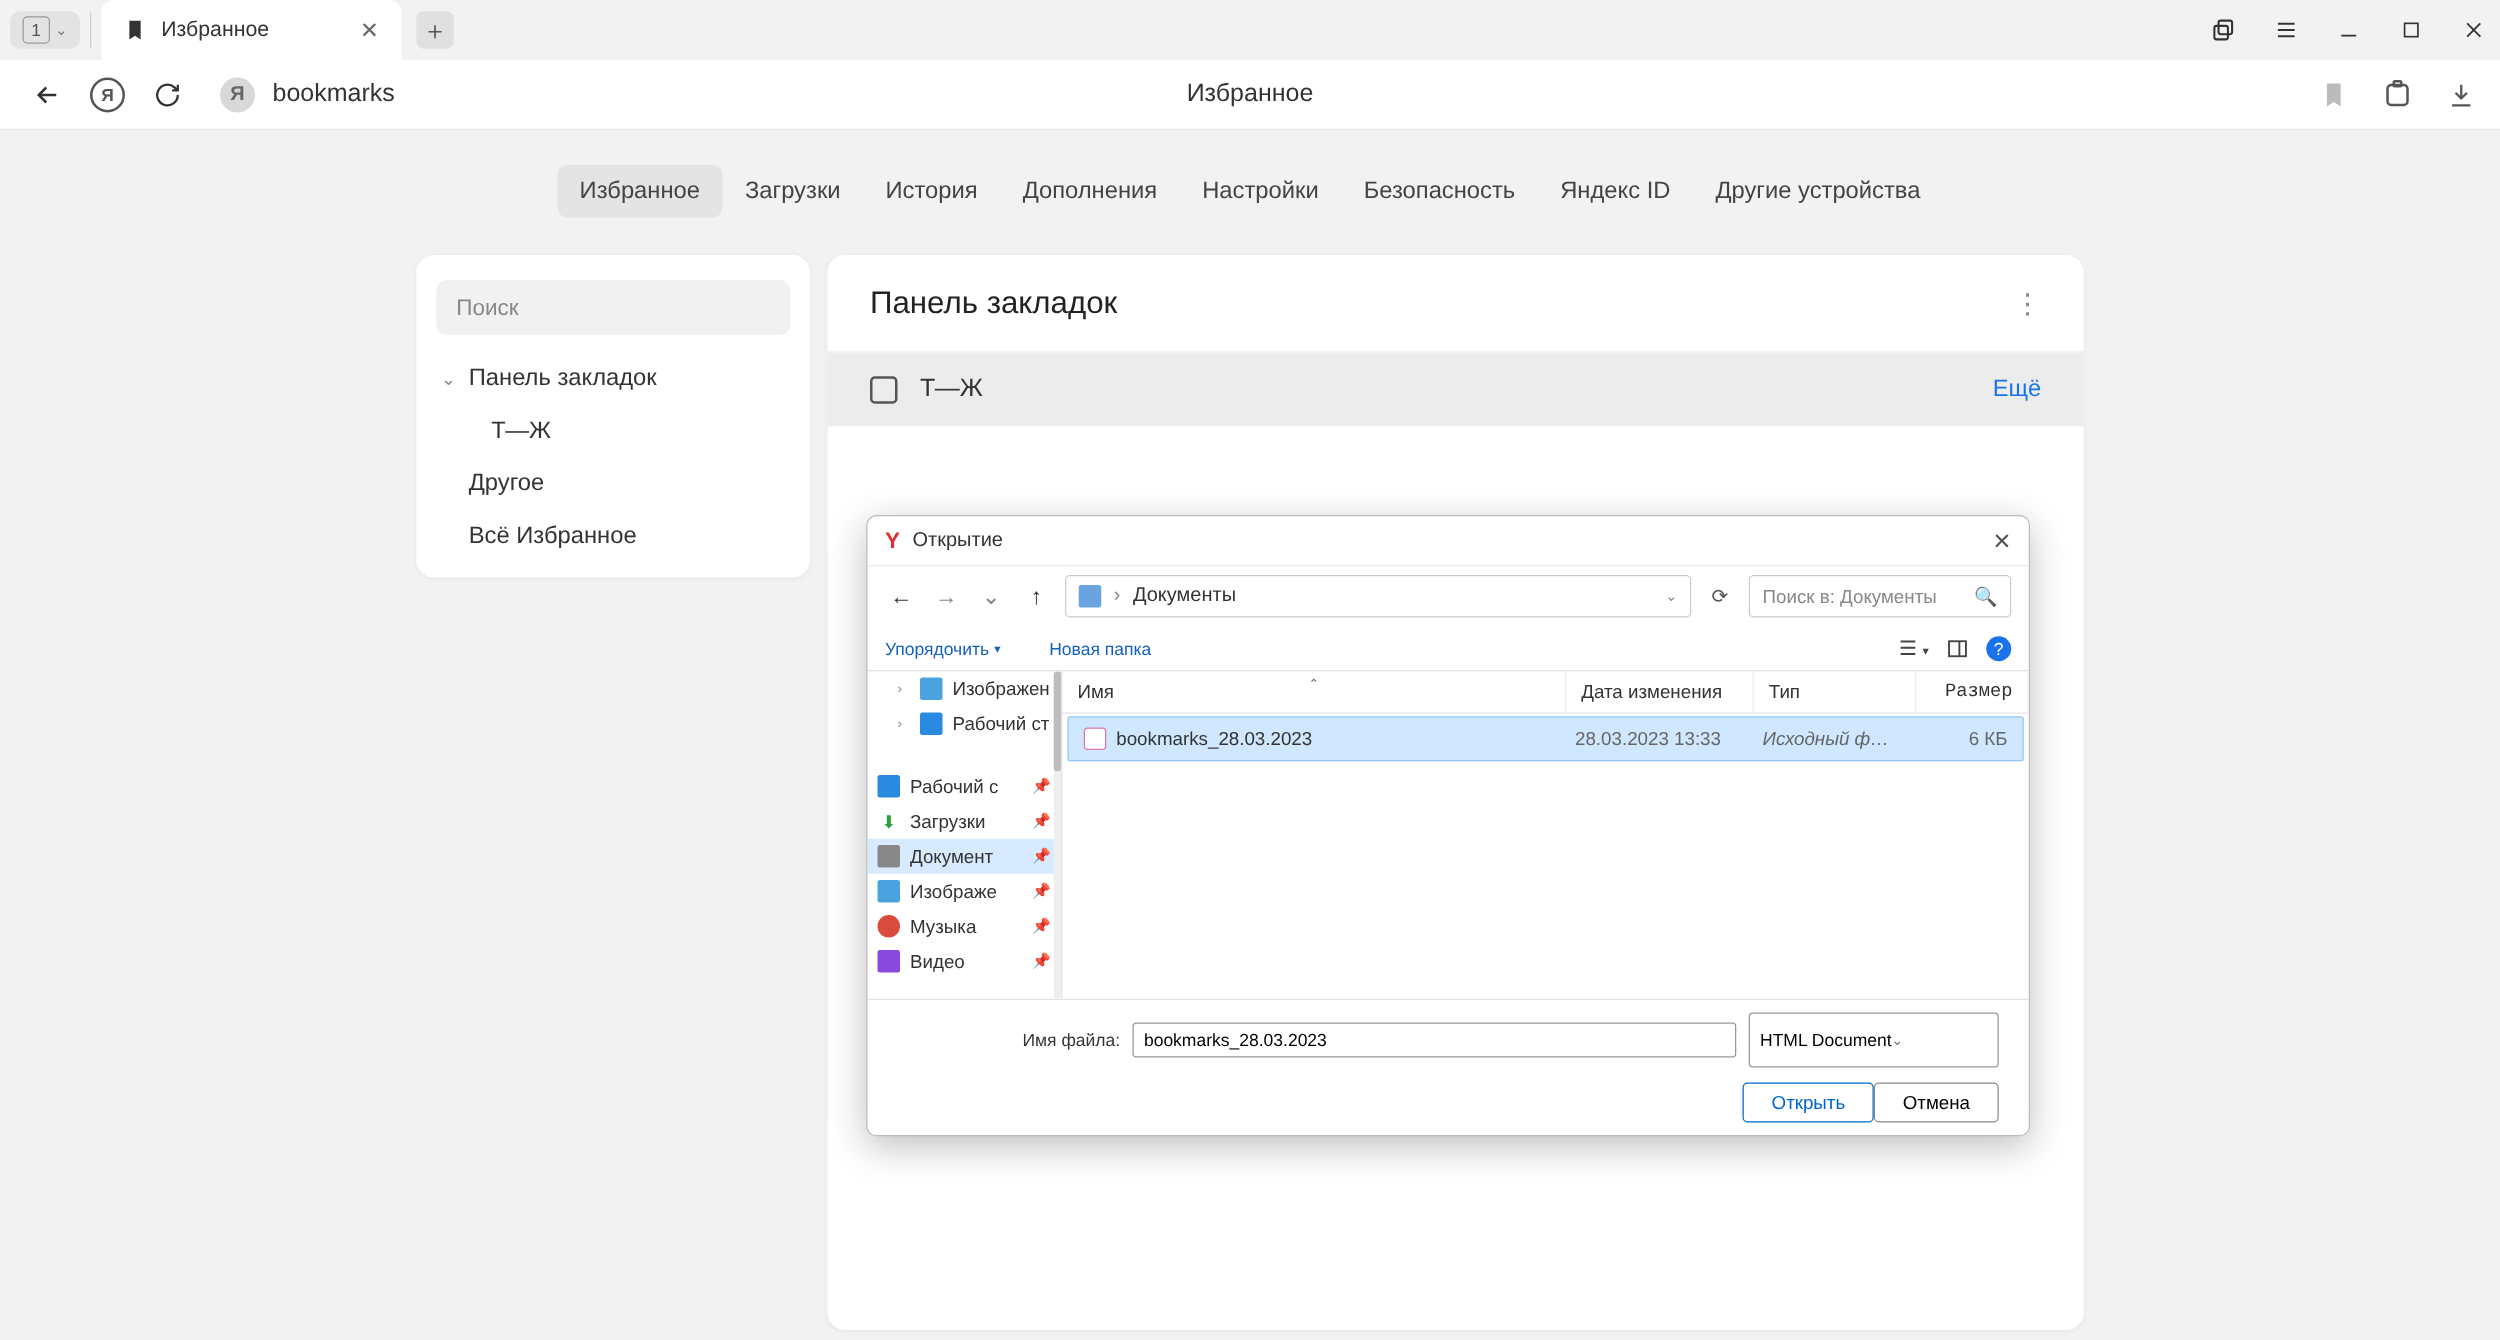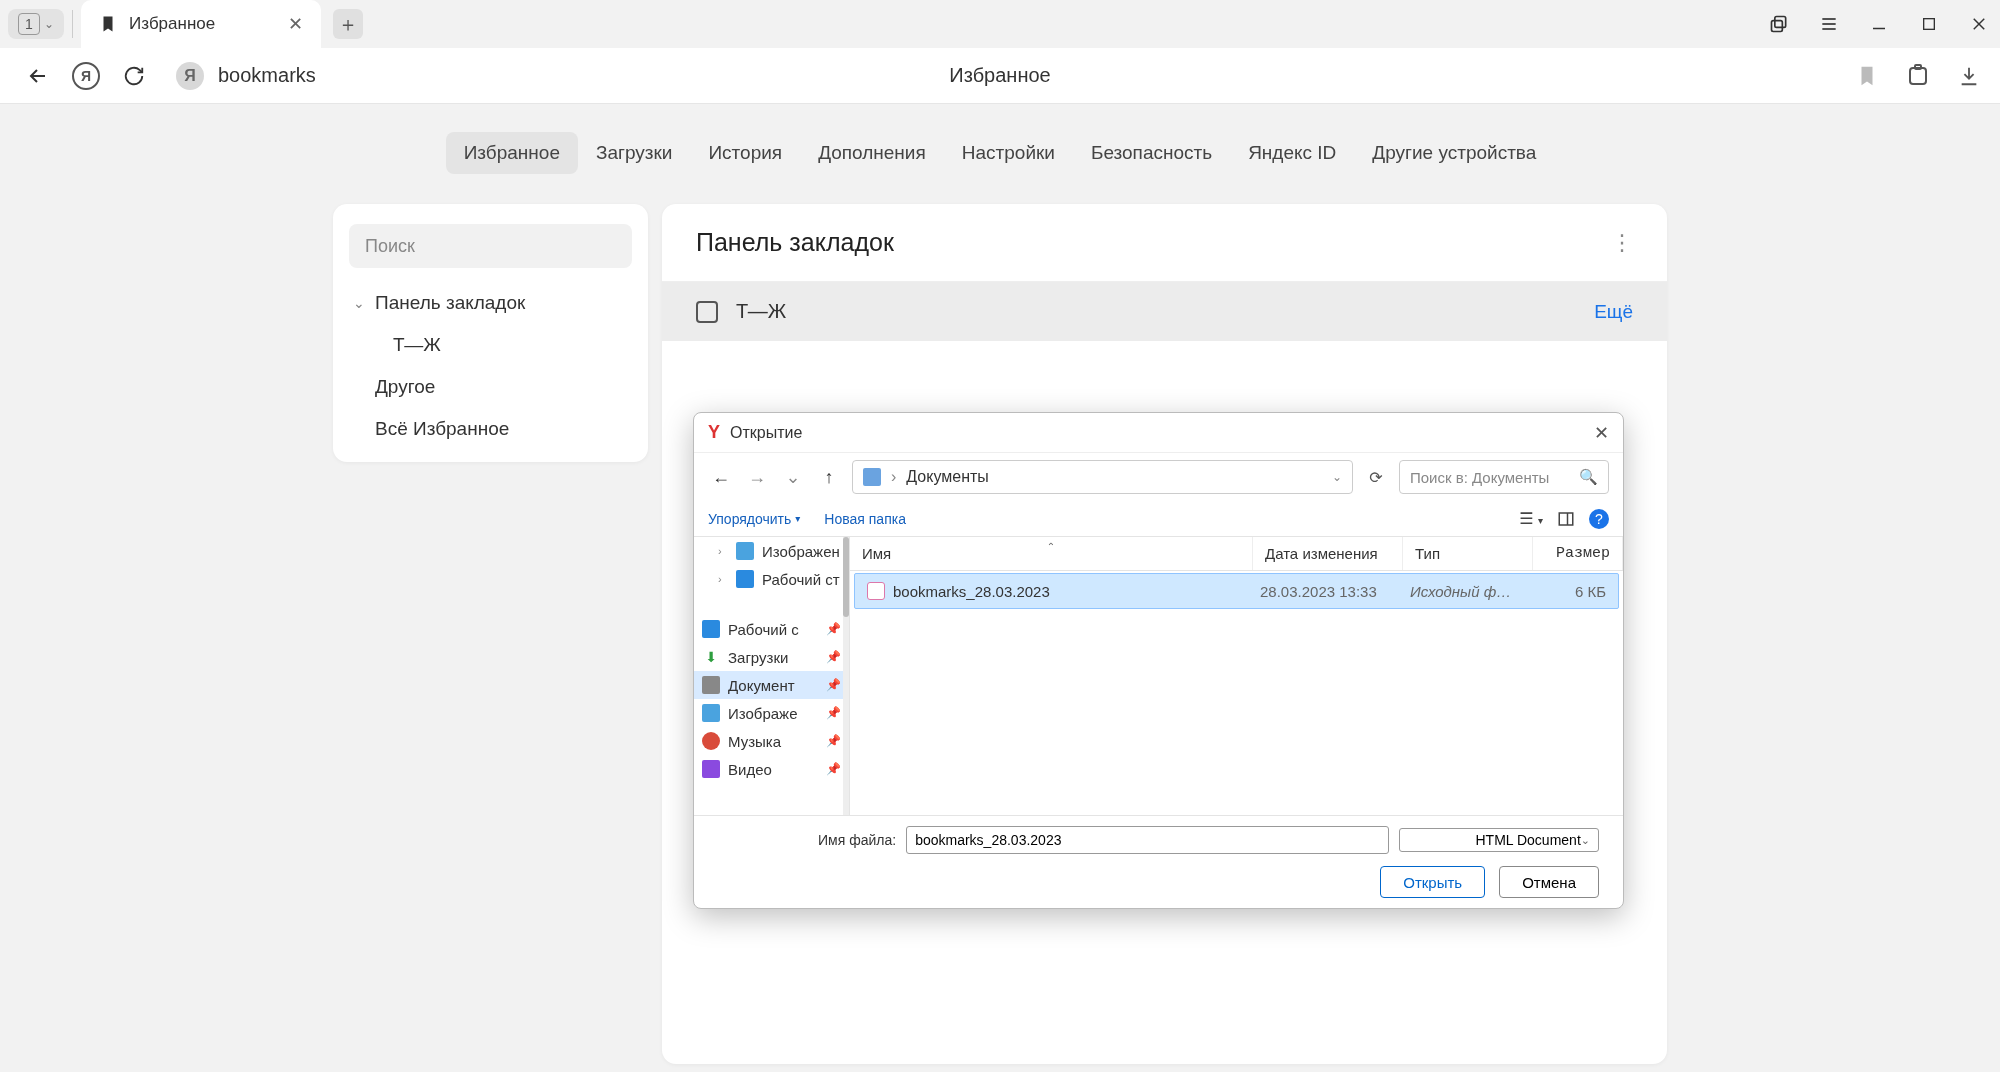--- a/index.html
+++ b/index.html
@@ -64,21 +64,21 @@
 .dlg-close { font-size:18px; color:#555; cursor:pointer; }
 
 .dlg-nav { height:48px; display:flex; align-items:center; padding:0 14px; gap:10px; }
 .dlg-nav-arrow { width:26px; color:#888; font-size:18px; cursor:pointer; text-align:center; }
 .dlg-nav-arrow.enabled { color:#333; }
 .dlg-path { flex:1; height:34px; border:1px solid #ccc; border-radius:4px; display:flex; align-items:center; padding:0 10px; gap:10px; font-size:16px; color:#333; position:relative; }
 .dlg-path-chev { margin-left:auto; color:#888; font-size:12px; }
 .dlg-refresh { width:26px; color:#555; font-size:16px; cursor:pointer; text-align:center; }
 .dlg-search { width:210px; height:34px; border:1px solid #ccc; border-radius:4px; display:flex; align-items:center; padding:0 10px; font-size:15px; color:#888; justify-content:space-between; }
 
-.dlg-toolbar2 { height:36px; display:flex; align-items:center; padding:0 14px; gap:24px; border-bottom:1px solid #e4e4e4; }
+.dlg-toolbar2 { height:36px; display:flex; align-items:center; padding:0 14px; gap:39px; border-bottom:1px solid #e4e4e4; }
 .dlg-t2-item { font-size:14px; color:#1560bd; cursor:pointer; display:flex; align-items:center; gap:4px; }
 .dlg-t2-item.plain { color:#1560bd; }
 .dlg-t2-right { margin-left:auto; display:flex; align-items:center; gap:14px; }
 .dlg-t2-ic { color:#444; cursor:pointer; font-size:16px; }
 .dlg-t2-help { width:20px; height:20px; border-radius:50%; background:#1a73e8; color:#fff; font-size:14px; display:flex; align-items:center; justify-content:center; cursor:pointer; }
 
 .dlg-body { flex:1; display:flex; overflow:hidden; }
 .dlg-tree { width:156px; border-right:1px solid #e4e4e4; overflow:hidden; font-size:15px; position:relative; }
 .dlg-tree-scroll{ position:absolute; right:0; top:0; bottom:0; width:6px; background:#eee;}
 .dlg-tree-thumb{ position:absolute; right:0; top:0; width:6px; height:80px; background:#bdbdbd; border-radius:3px;}
@@ -103,22 +103,22 @@
 .dlg-file-ic { width:18px; height:18px; border:1px solid #d7a; border-radius:3px; margin-right:8px; display:inline-block; background:#fff; }
 .file-name-c { flex:1 1 280px; display:flex; align-items:center; }
 .file-date-c { width:150px; color:#666; }
 .file-type-c { width:130px; color:#666; white-space:nowrap; overflow:hidden; text-overflow:ellipsis;font-style:italic; }
 .file-size-c { width:90px; text-align:right; color:#666; }
 
 .dlg-bottom { border-top:1px solid #e4e4e4; padding:10px 24px; }
 .dlg-filename-row { display:flex; align-items:center; gap:10px; }
 .dlg-fn-label { font-size:14px; color:#333; white-space:nowrap; margin-left:100px; }
 .dlg-fn-input { flex:1; height:28px; border:1px solid #999; border-radius:3px; padding:0 8px; font-size:14px; }
-.dlg-fn-select { width:200px; height:24px; border:1px solid #999; border-radius:3px; padding:0 8px; font-size:14px; display:flex; align-items:center; justify-content:flex-end; cursor:pointer; }
-.dlg-btn-row { display:flex; justify-content:flex-end; gap:14px; margin-top:12px; }
+.dlg-fn-select { width:200px; height:44px; border:1px solid #999; border-radius:3px; padding:0 8px; font-size:14px; display:flex; align-items:center; justify-content:flex-start; cursor:pointer; }
+.dlg-btn-row { display:flex; justify-content:flex-end; margin-top:12px; }
 .dlg-btn { height:32px; padding:0 22px; border:1px solid #888; border-radius:4px; background:#fff; font-size:15px; cursor:pointer; display:flex; align-items:center; }
 .dlg-btn.primary { border-color:#0066cc; color:#0066cc; }
 
 svg { display:block; }
 </style>
 </head>
 <body>
 
 <div class="browser-chrome">
   <div class="tab-strip">

